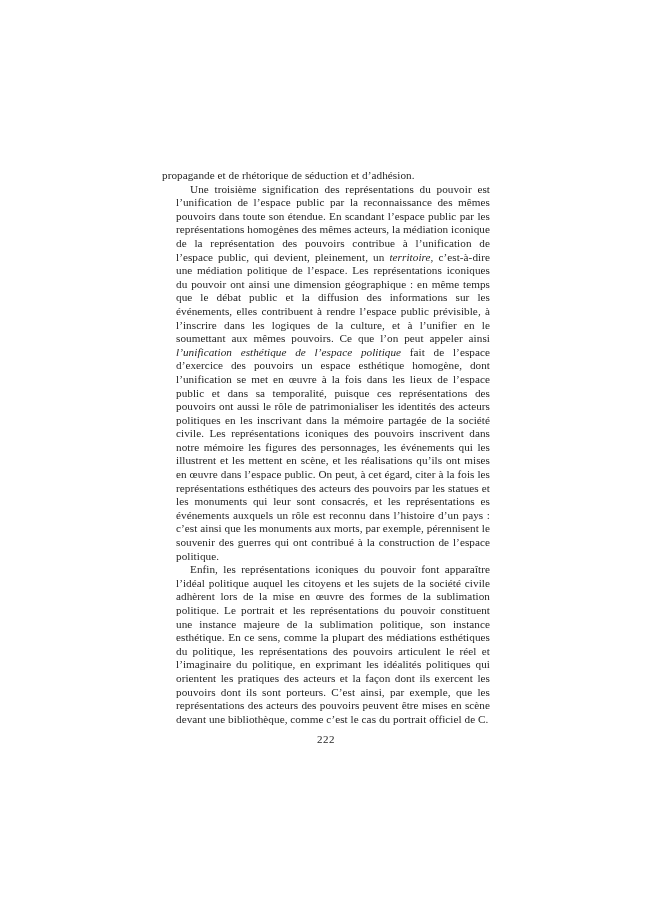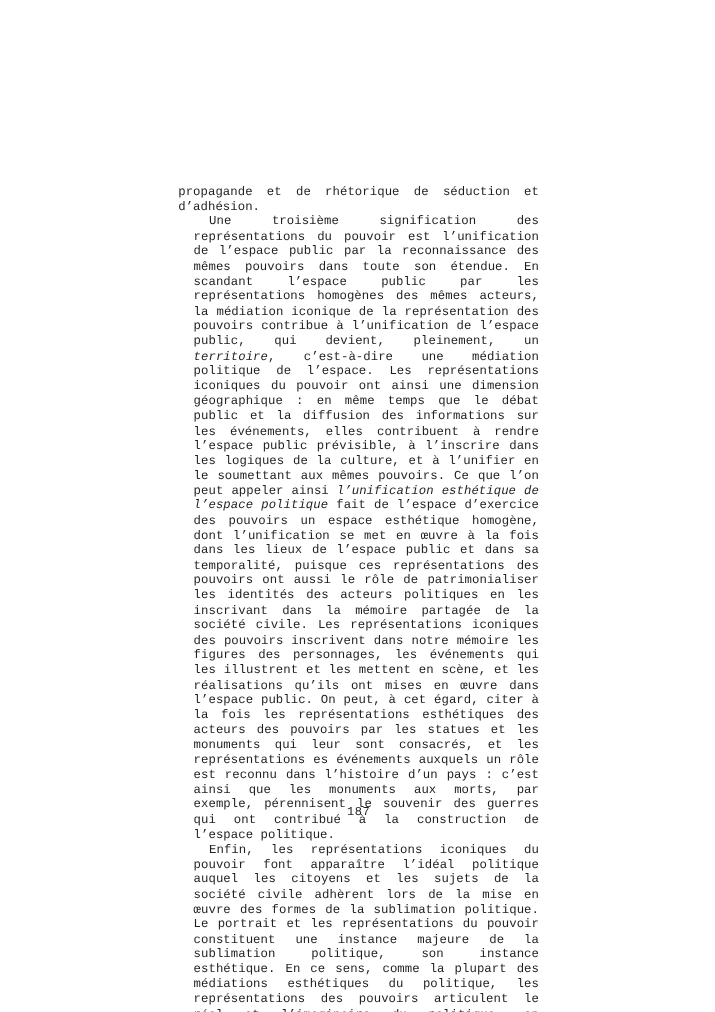--- a/index.html
+++ b/index.html
@@ -5,21 +5,21 @@
   html, body {
     margin: 0;
     padding: 0;
     background: #ffffff;
   }
   .book-page {
     position: relative;
     width: 650px;
     height: 920px;
     background: #ffffff;
-    font-family: Liberation Mono, monospace;
+    font-family: Liberation Serif, serif;
     color: #1e1e1e;
     overflow: hidden;
   }
   .text-block {
     position: absolute;
     left: 162px;
     top: 169px;
     width: 328px;
     font-size: 11.2px;
     line-height: 13.6px;
@@ -56,15 +56,15 @@
   <div class="text-block">
 
     <p><span>propagande et de rhétorique de séduction et d’adhésion.</span></p>
 
     <p class="indent"><span>Une troisième signification des représentations du pouvoir est l’unification de l’espace public par la reconnaissance des mêmes pouvoirs dans toute son étendue. En scandant l’espace public par les représentations homogènes des mêmes acteurs, la médiation iconique de la représentation des pouvoirs contribue à l’unification de l’espace public, qui devient, pleinement, un </span><span class="italic">territoire</span><span>, c’est-à-dire une médiation politique de l’espace. Les représentations iconiques du pouvoir ont ainsi une dimension géographique&nbsp;: en même temps que le débat public et la diffusion des informations sur les événements, elles contribuent à rendre l’espace public prévisible, à l’inscrire dans les logiques de la culture, et à l’unifier en le soumettant aux mêmes pouvoirs. Ce que l’on peut appeler ainsi </span><span class="italic">l’unification esthétique de l’espace politique</span><span> fait de l’espace d’exercice des pouvoirs un espace esthétique homogène, dont l’unification se met en œuvre à la fois dans les lieux de l’espace public et dans sa temporalité, puisque ces représentations des pouvoirs ont aussi le rôle de patrimonialiser les identités des acteurs politiques en les inscrivant dans la mémoire partagée de la société civile. Les représentations iconiques des pouvoirs inscrivent dans notre mémoire les figures des personnages, les événements qui les illustrent et les mettent en scène, et les réalisations qu’ils ont mises en œuvre dans l’espace public. On peut, à cet égard, citer à la fois les représentations esthétiques des acteurs des pouvoirs par les statues et les monuments qui leur sont consacrés, et les représentations es événements auxquels un rôle est reconnu dans l’histoire d’un pays&nbsp;: c’est ainsi que les monuments aux morts, par exemple, pérennisent le souvenir des guerres qui ont contribué à la construction de l’espace politique.</span></p>
 
     <p class="indent"><span>Enfin, les représentations iconiques du pouvoir font apparaître l’idéal politique auquel les citoyens et les sujets de la société civile adhèrent lors de la mise en œuvre des formes de la sublimation politique. Le portrait et les représentations du pouvoir constituent une instance majeure de la sublimation politique, son instance esthétique. En ce sens, comme la plupart des médiations esthétiques du politique, les représentations des pouvoirs articulent le réel et l’imaginaire du politique, en exprimant les idéalités politiques qui orientent les pratiques des acteurs et la façon dont ils exercent les pouvoirs dont ils sont porteurs. C’est ainsi, par exemple, que les représentations des acteurs des pouvoirs peuvent être mises en scène devant une bibliothèque, comme c’est le cas du portrait officiel de C.</span></p>
 
   </div>
 
-  <div class="page-number">187</div>
+  <div class="page-number">222</div>
 
 </div>
 
 </body></html>

